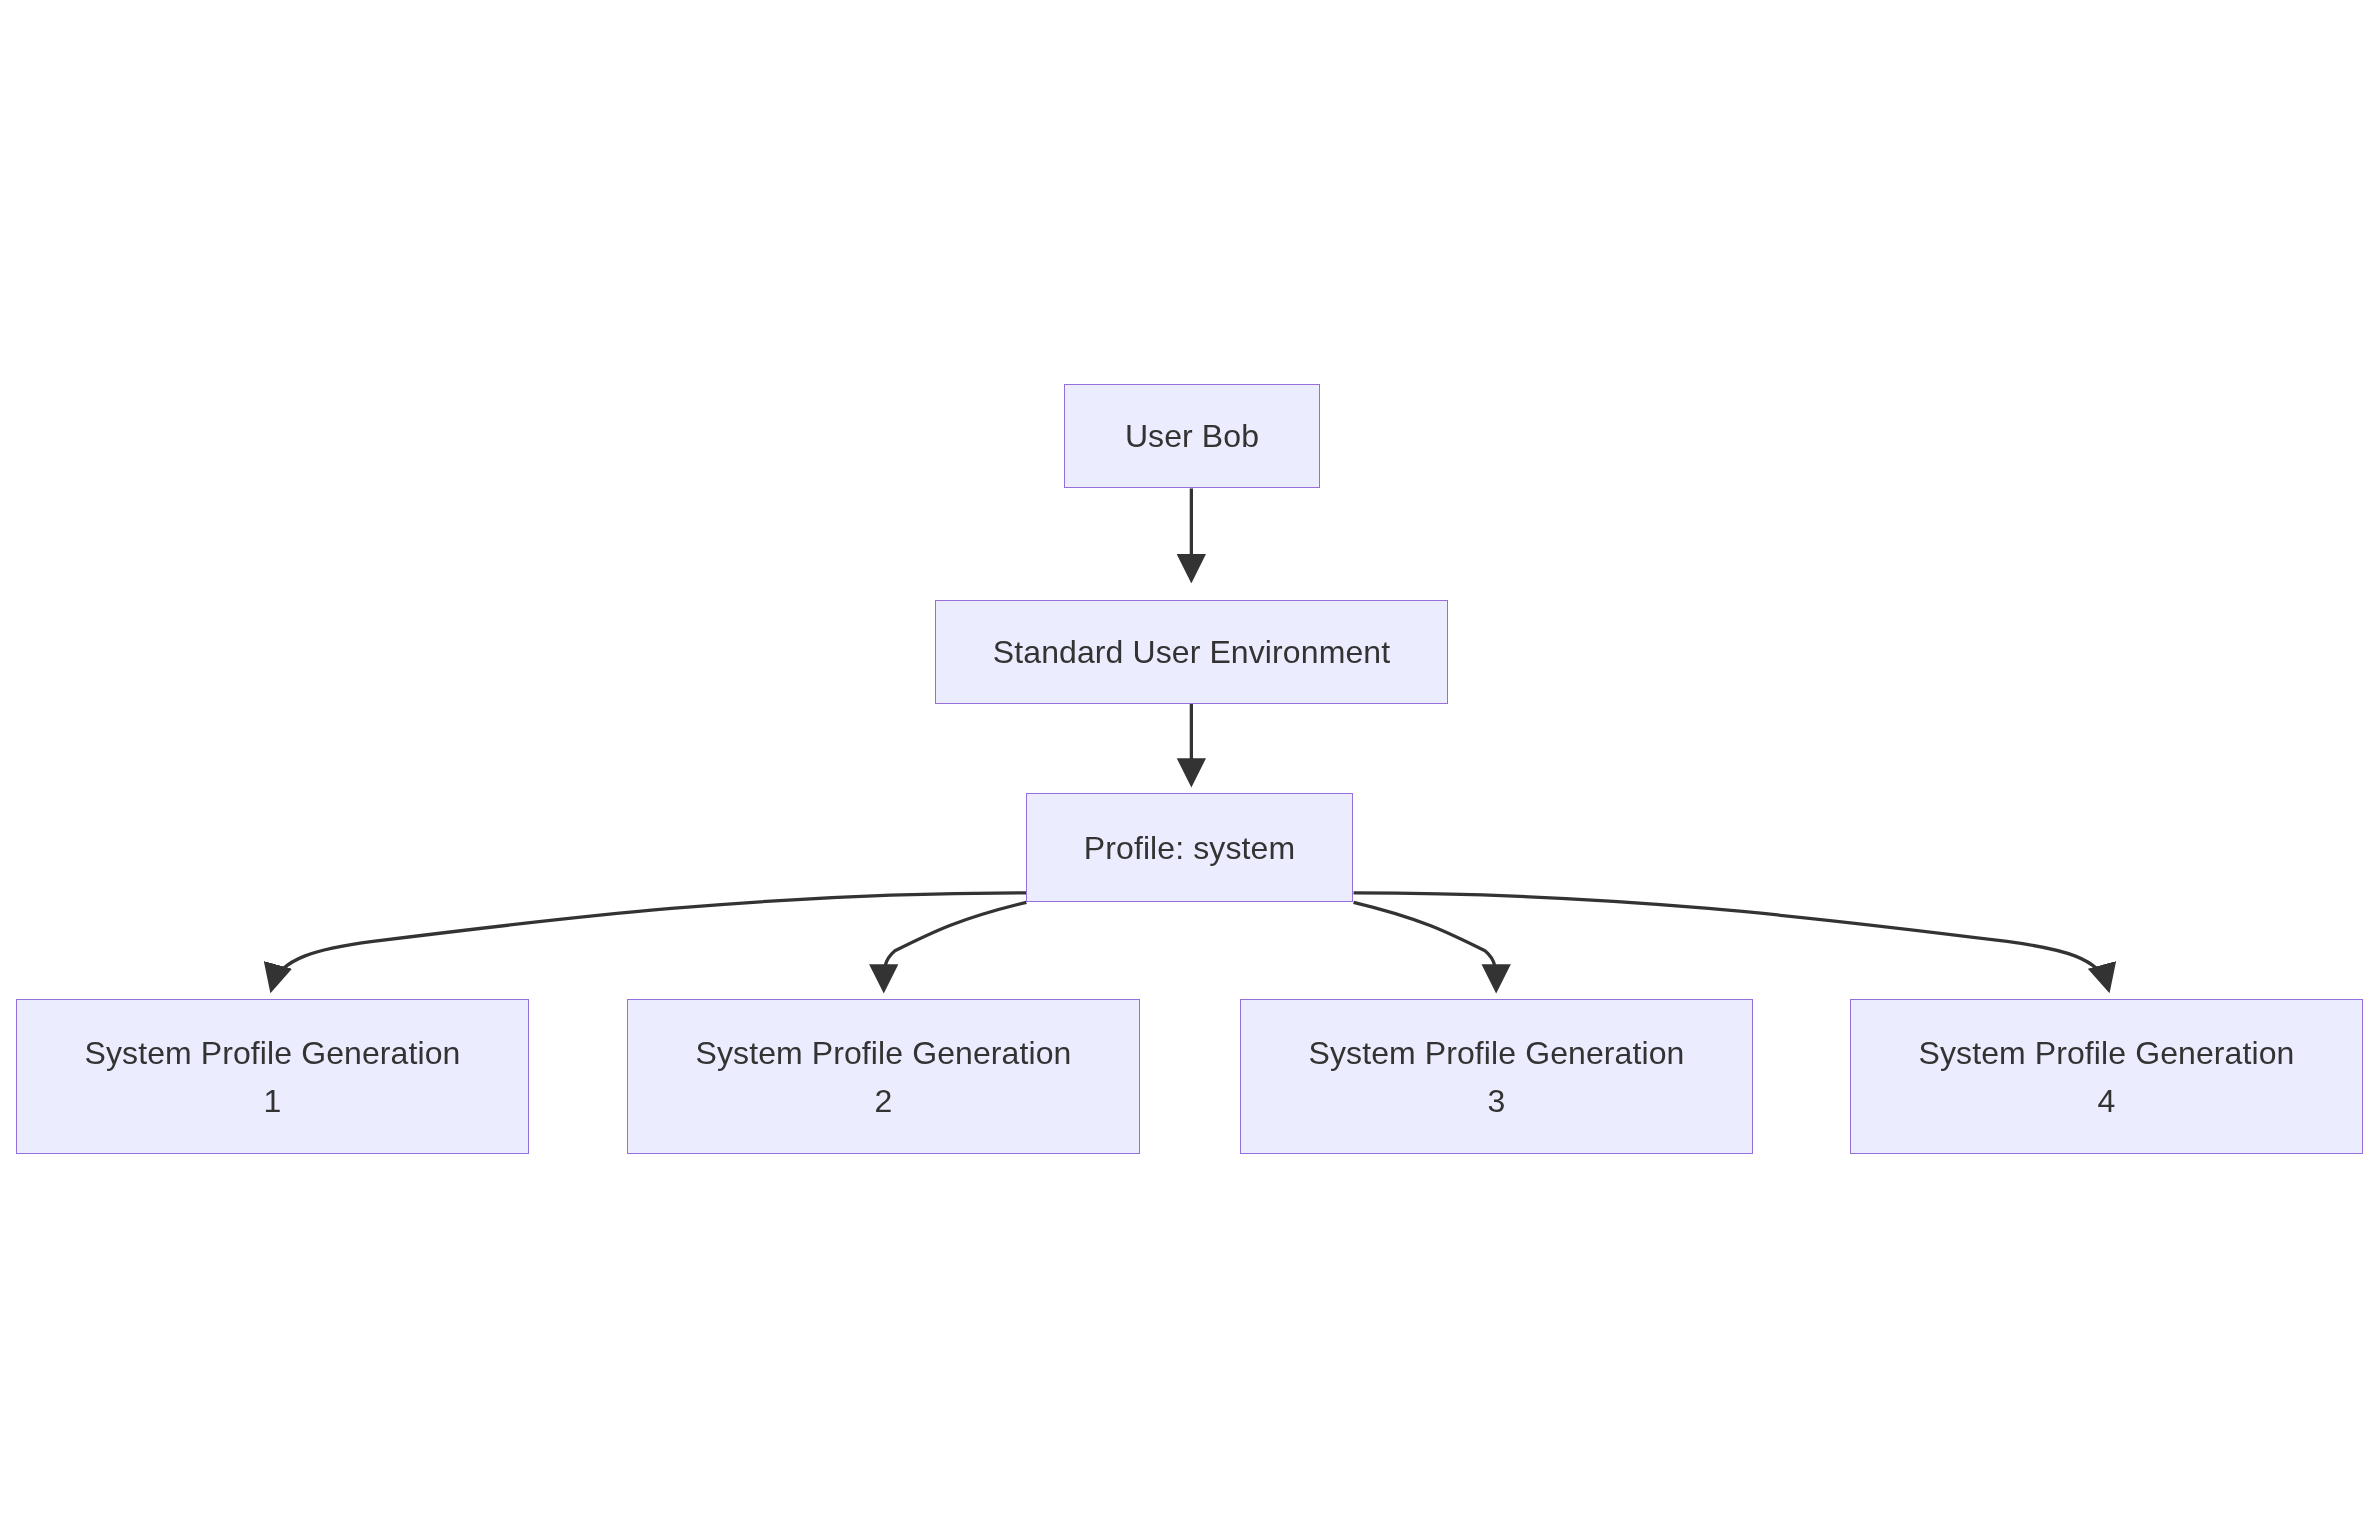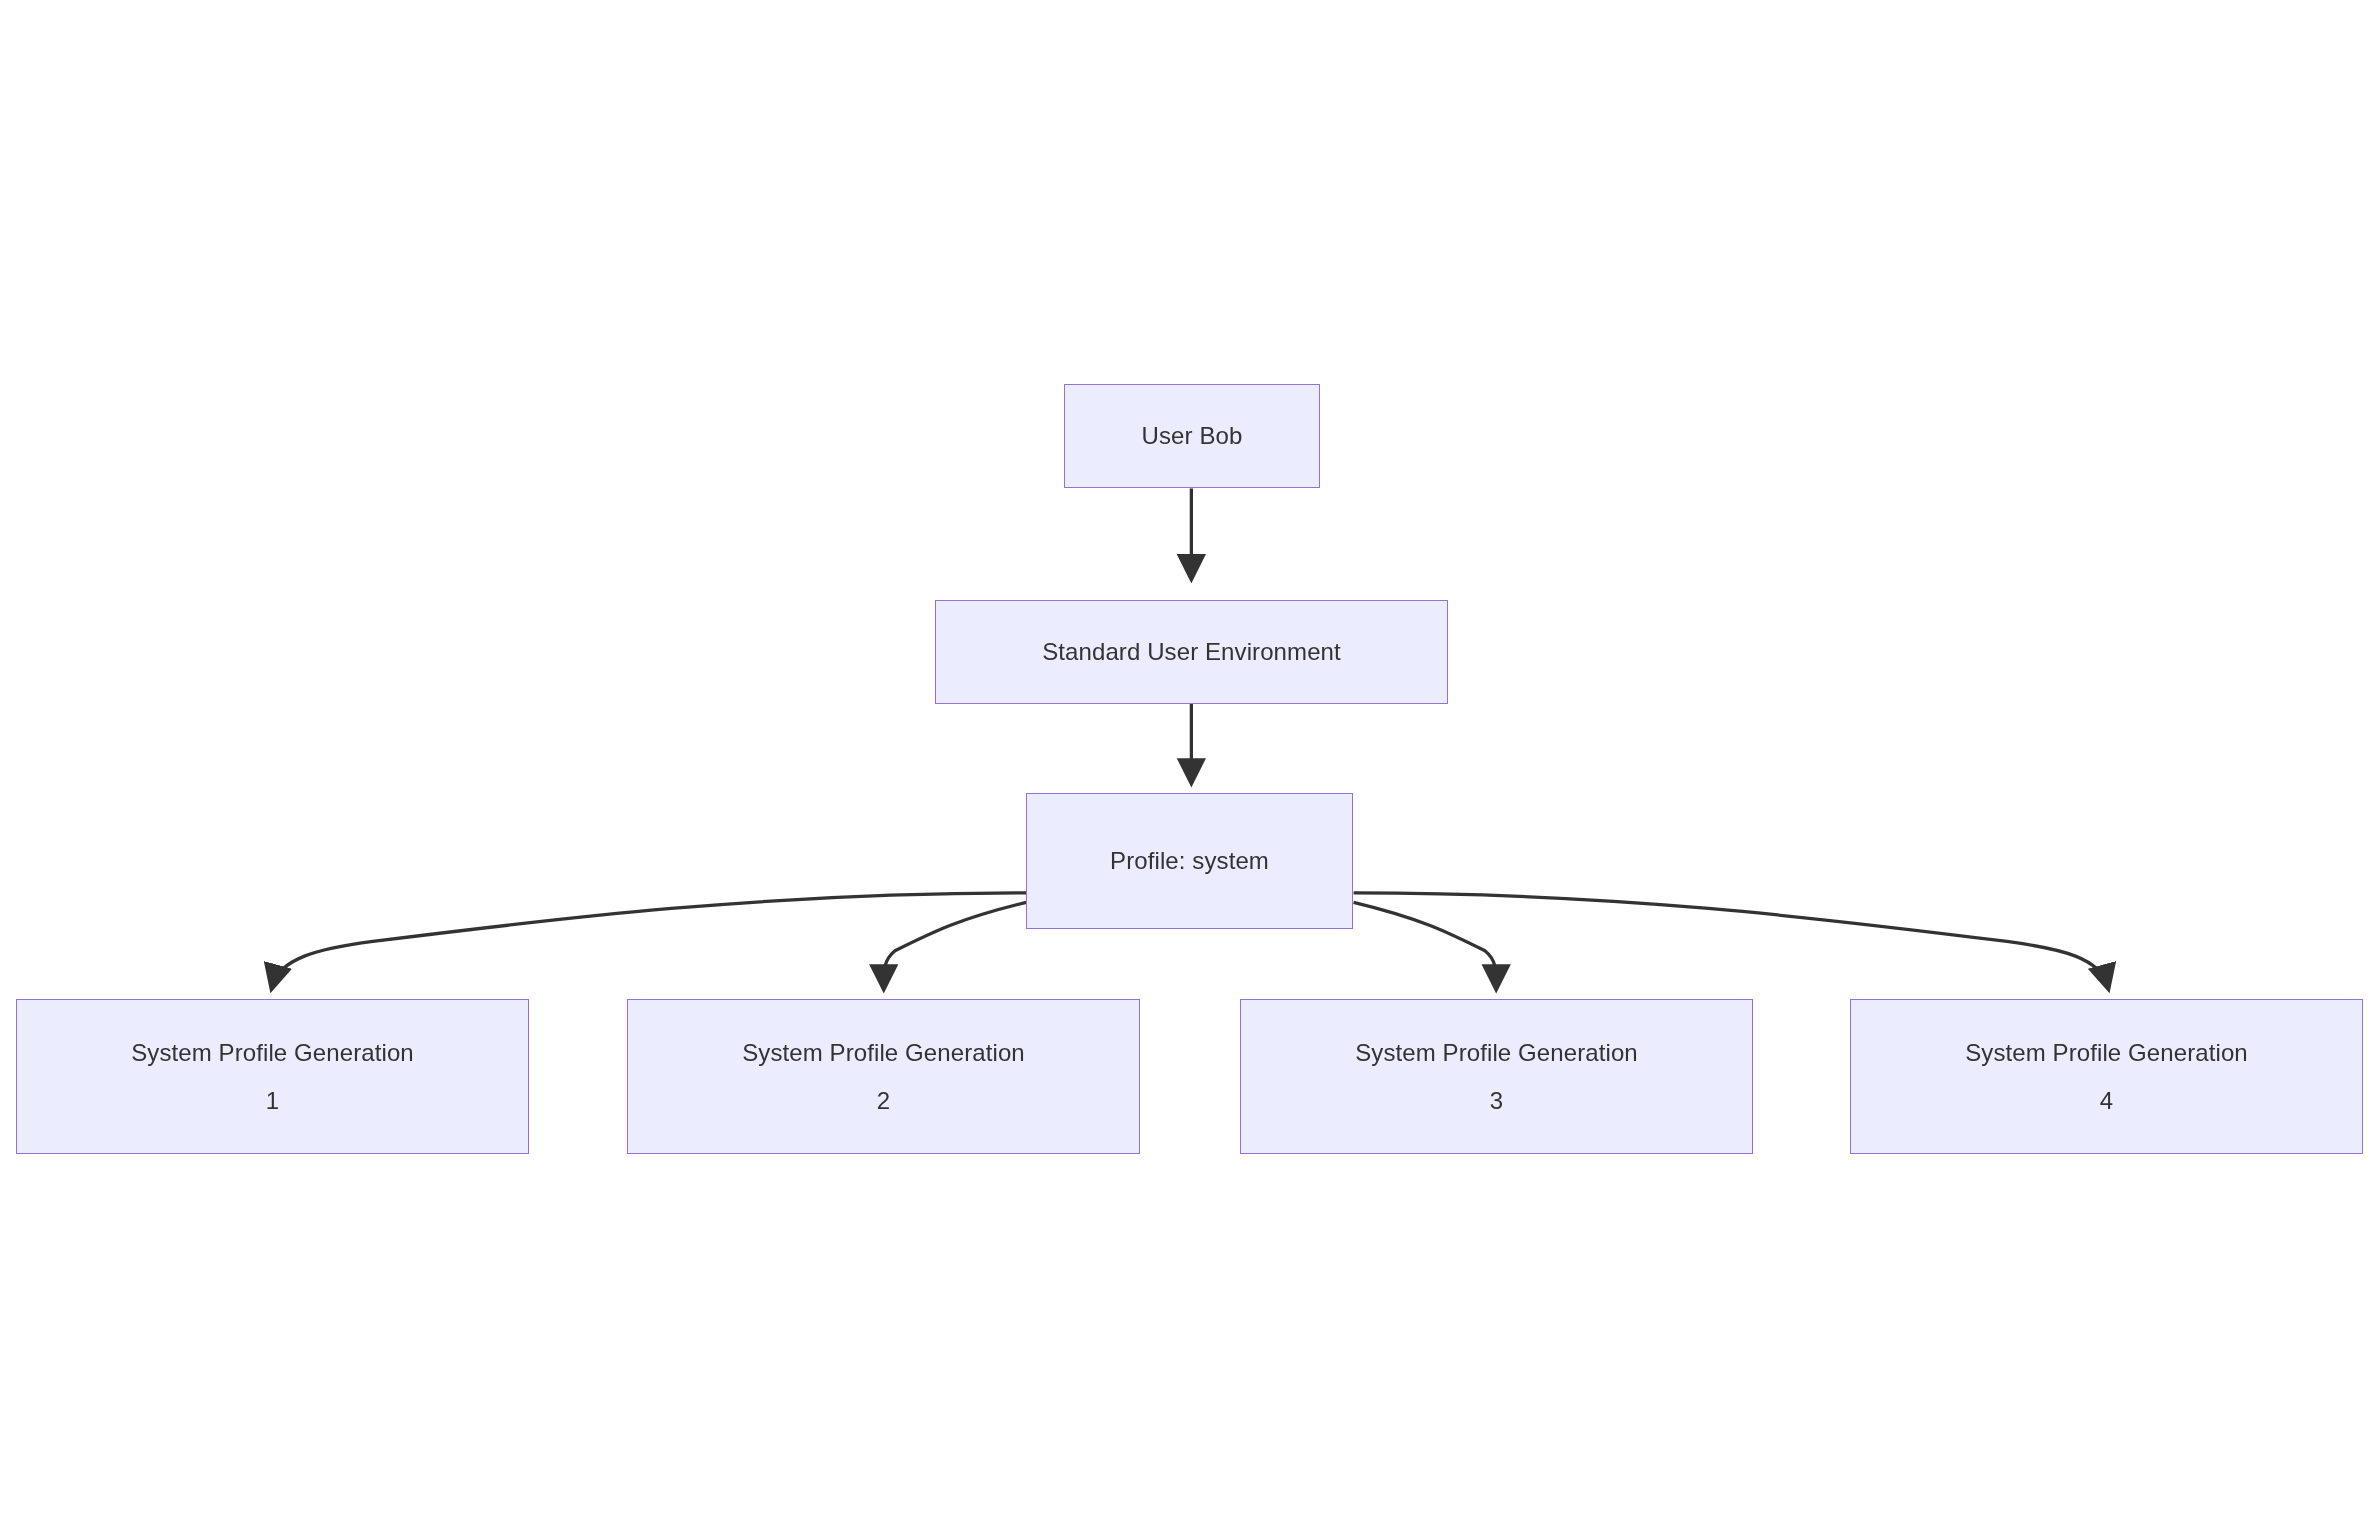--- a/index.html
+++ b/index.html
@@ -33,29 +33,29 @@
     background: #ececff;
     border: 1.9px solid #9370db;
     display: flex;
     align-items: center;
     justify-content: center;
     text-align: center;
   }
   .node-label {
     color: #333333;
     font-family: "Liberation Sans", sans-serif;
-    font-size: 24px;
+    font-size: 32px;
     line-height: 48px;
     white-space: pre-line;
     letter-spacing: 0.1px;
   }
   
   #node-user-bob        { left: 1064px; top: 384px;  width: 256px; height: 104px; }
   #node-standard-env    { left: 935px; top: 600px;  width: 513px; height: 104px; }
-  #node-profile-system  { left: 1026px; top: 793px;  width: 327px; height: 136px; align-items: center; }
+  #node-profile-system  { left: 1026px; top: 793px;  width: 327px; height: 109px; align-items: center; }
   #node-gen-1           { left: 16px;   top: 999px; width: 513px; height: 155px; }
   #node-gen-2           { left: 627px;  top: 999px; width: 513px; height: 155px; }
   #node-gen-3           { left: 1240px; top: 999px; width: 513px; height: 155px; }
   #node-gen-4           { left: 1850px; top: 999px; width: 513px; height: 155px; }
 </style>
 </head>
 <body>
 
 <div id="diagram">
 

